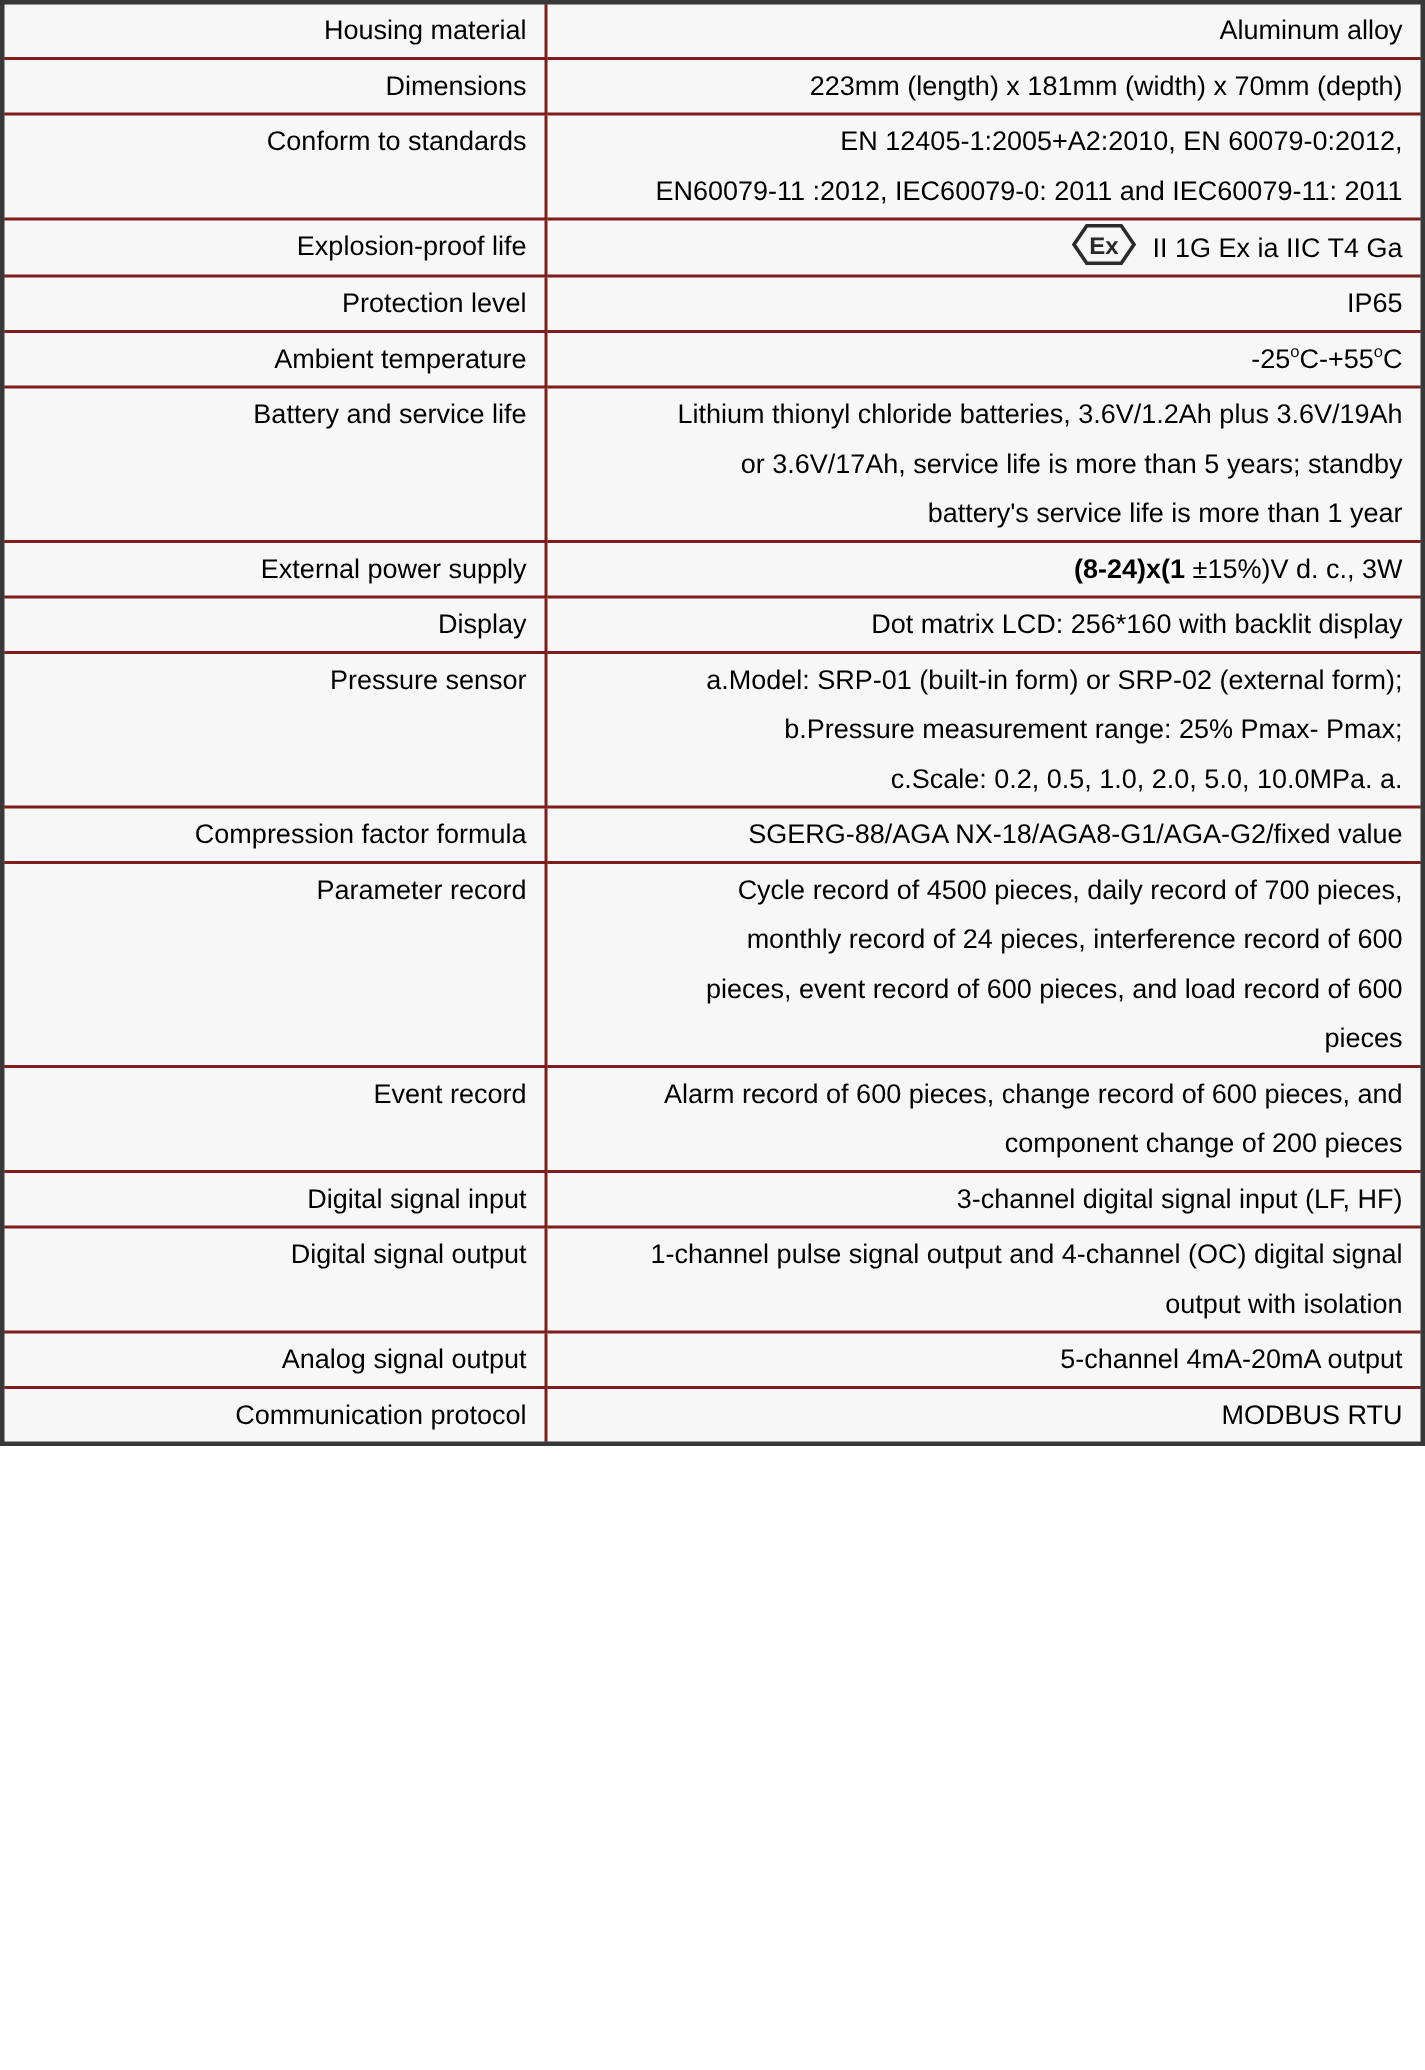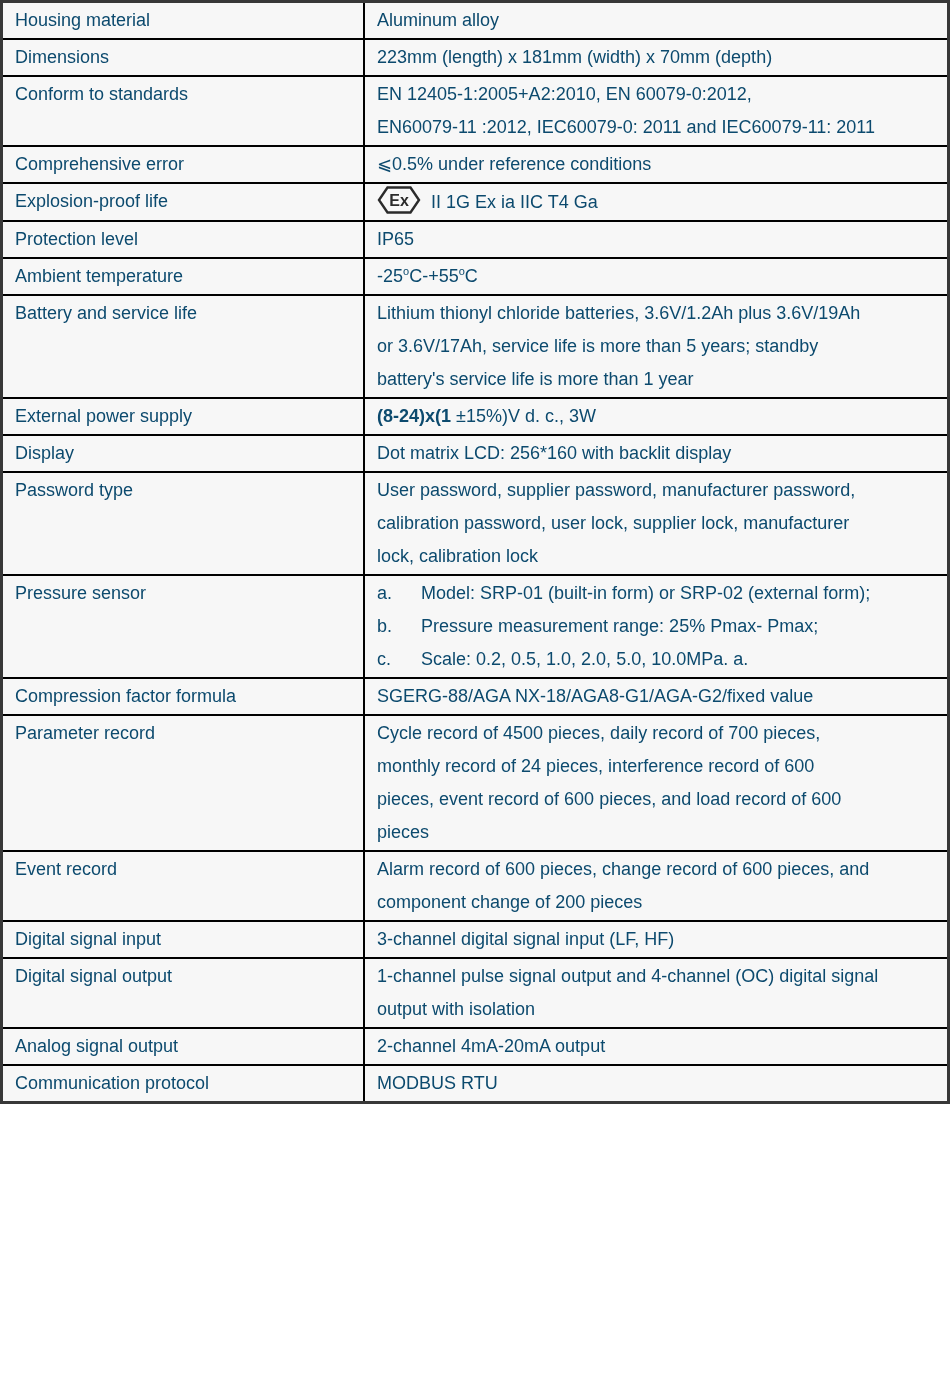--- a/index.html
+++ b/index.html
@@ -13,27 +13,28 @@
     font-family: "Liberation Sans", "DejaVu Sans", sans-serif;
   }
   table.spec {
     width: 950px;
     border-collapse: collapse;
     table-layout: fixed;
     background: #f7f7f7;
     border: 3px solid #383838;
   }
   table.spec td {
-    border: 2px solid #000000;
+    border: 2px solid #7f1d1d;
     vertical-align: top;
     padding: 1px 12px;
     line-height: 33px;
     font-size: 18px;
-    color: #0c4a6e;
+    color: #000000;
     overflow: hidden;
+    text-align: right;
   }
   td.label-cell { width: 336px; }
   .value-line { white-space: nowrap; }
   .seg-bold { font-weight: bold; }
   .seg-sup {
     font-size: 11px;
     vertical-align: 7px;
     line-height: 0;
   }
   .seg-marker {
@@ -64,26 +65,20 @@
         </td>
       </tr>
       <tr>
         <td class="label-cell">Conform to standards</td>
         <td class="value-cell">
           <div class="value-line"><span>EN 12405-1:2005+A2:2010, EN 60079-0:2012,</span></div>
           <div class="value-line"><span>EN60079-11 :2012, IEC60079-0: 2011 and IEC60079-11: 2011</span></div>
         </td>
       </tr>
       <tr>
-        <td class="label-cell">Comprehensive error</td>
-        <td class="value-cell">
-          <div class="value-line"><span>⩽0.5% under reference conditions</span></div>
-        </td>
-      </tr>
-      <tr>
         <td class="label-cell">Explosion-proof life</td>
         <td class="value-cell">
           <div class="value-line"><svg width="44" height="30" viewBox="0 0 44 30" class="ex-icon">
               <polygon points="10.5,2.5 33.5,2.5 42,15 33.5,27.5 10.5,27.5 2,15" fill="none" stroke="#2b2b2b" stroke-width="2.4" stroke-linejoin="miter"></polygon>
               <text x="22" y="21" text-anchor="middle" font-size="16" font-weight="bold" fill="#2b2b2b">Ex</text>
             </svg><span> II 1G Ex ia IIC T4 Ga</span></div>
         </td>
       </tr>
       <tr>
         <td class="label-cell">Protection level</td>
@@ -108,28 +103,20 @@
       <tr>
         <td class="label-cell">External power supply</td>
         <td class="value-cell">
           <div class="value-line"><span class="seg-bold">(8-24)x(1</span><span> ±15%)V d. c., 3W</span></div>
         </td>
       </tr>
       <tr>
         <td class="label-cell">Display</td>
         <td class="value-cell">
           <div class="value-line"><span>Dot matrix LCD: 256*160 with backlit display</span></div>
-        </td>
-      </tr>
-      <tr>
-        <td class="label-cell">Password type</td>
-        <td class="value-cell">
-          <div class="value-line"><span>User password, supplier password, manufacturer password,</span></div>
-          <div class="value-line"><span>calibration password, user lock, supplier lock, manufacturer</span></div>
-          <div class="value-line"><span>lock, calibration lock</span></div>
         </td>
       </tr>
       <tr>
         <td class="label-cell">Pressure sensor</td>
         <td class="value-cell">
           <div class="value-line"><span class="seg-marker">a.</span><span>Model: SRP-01 (built-in form) or SRP-02 (external form);</span></div>
           <div class="value-line"><span class="seg-marker">b.</span><span>Pressure measurement range: 25% Pmax- Pmax;</span></div>
           <div class="value-line"><span class="seg-marker">c.</span><span>Scale: 0.2, 0.5, 1.0, 2.0, 5.0, 10.0MPa. a.</span></div>
         </td>
       </tr>
@@ -164,21 +151,21 @@
       <tr>
         <td class="label-cell">Digital signal output</td>
         <td class="value-cell">
           <div class="value-line"><span>1-channel pulse signal output and 4-channel (OC) digital signal</span></div>
           <div class="value-line"><span>output with isolation</span></div>
         </td>
       </tr>
       <tr>
         <td class="label-cell">Analog signal output</td>
         <td class="value-cell">
-          <div class="value-line"><span>2-channel 4mA-20mA output</span></div>
+          <div class="value-line"><span>5-channel 4mA-20mA output</span></div>
         </td>
       </tr>
       <tr>
         <td class="label-cell">Communication protocol</td>
         <td class="value-cell">
           <div class="value-line"><span>MODBUS RTU</span></div>
         </td>
       </tr>
     </tbody>
 </table>

